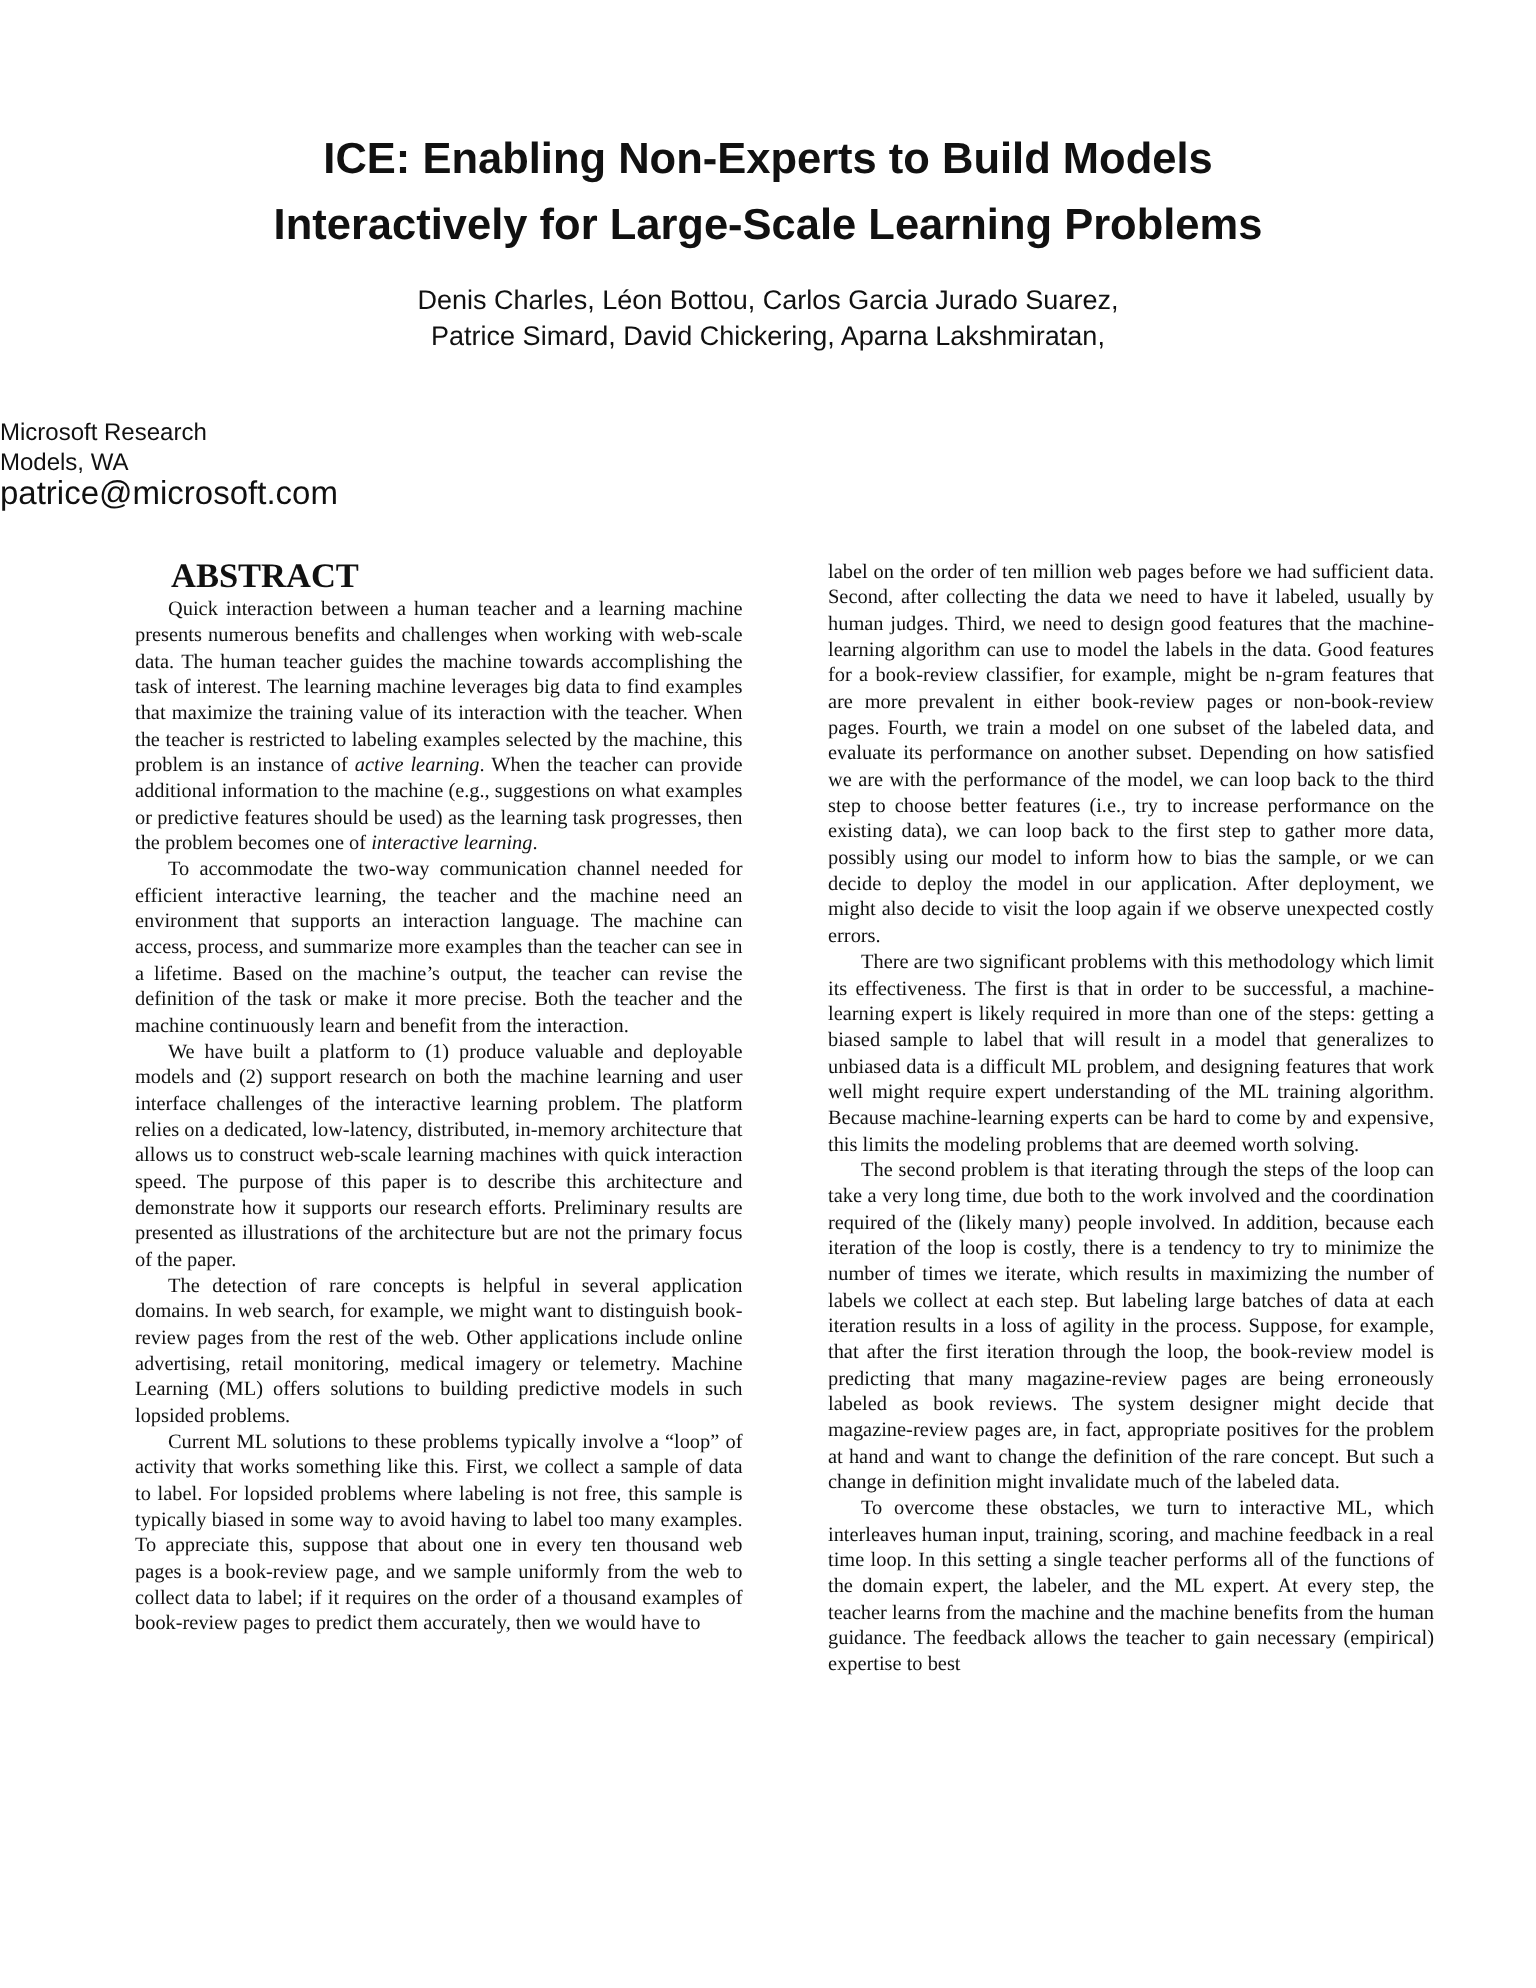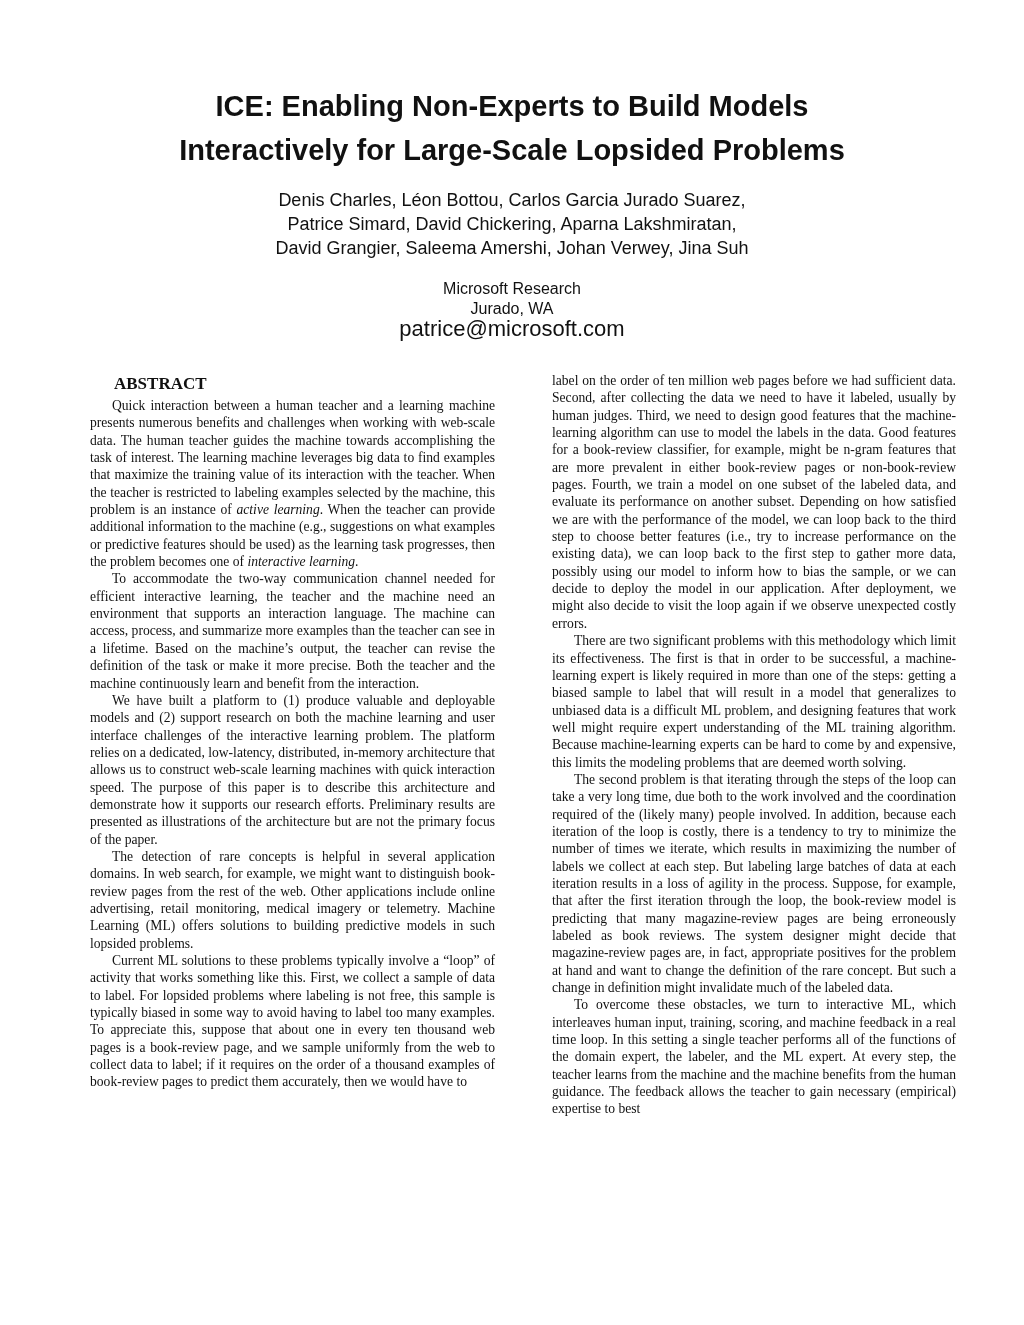--- a/index.html
+++ b/index.html
@@ -25,70 +25,69 @@
     position: absolute;
     top: 188px; left: 0; width: 100%;
     text-align: center;
     font-family: "Liberation Sans", sans-serif;
     font-size: 18px;
     line-height: 24px;
   }
   .affil-block {
     position: absolute;
     top: 279px; left: 0; width: 100%;
-    text-align: center;
+    text-align: left;
     font-family: "Liberation Sans", sans-serif;
     font-size: 16px;
     line-height: 20px;
   }
   .affil-email { font-size: 22px; }
   .col {
     position: absolute;
     top: 372px;
     width: 405px;
     text-align: justify;
     font-size: 13.6px;
     line-height: 17.35px;
   }
   .col-left  { left: 90px; }
   .col-right { left: 552px; width: 404px; font-family: Liberation Serif, serif; }
   .section-heading {
-    font-size: 17px;
+    font-size: 23px;
     font-weight: bold;
     line-height: 23px;
     margin: 0 0 2px 0;
     padding-left: 24px;
     text-align: left;
     font-family: "Liberation Serif", serif;
   }
   .section-heading.intro { margin-top: 7px; }
   .heading-num { margin-right: 11px; }
   .para { margin: 0; text-indent: 22px; }
   .para.noindent { text-indent: 0; }
   .para i { font-style: italic; }
 </style>
 </head>
 <body>
 
 <div class="page">
 
   <div class="title-block">
     <div>ICE: Enabling Non-Experts to Build Models</div>
-    <div>Interactively for Large-Scale Lopsided Problems</div>
+    <div>Interactively for Large-Scale Learning Problems</div>
   </div>
 
   <div class="authors-block">
     <div>Denis Charles, Léon Bottou, Carlos Garcia Jurado Suarez,</div>
     <div>Patrice Simard, David Chickering, Aparna Lakshmiratan,</div>
-    <div>David Grangier, Saleema Amershi, Johan Verwey, Jina Suh</div>
   </div>
 
   <div class="affil-block">
     <div>Microsoft Research</div>
-    <div>Jurado, WA</div>
+    <div>Models, WA</div>
     <div class="affil-email">patrice@microsoft.com</div>
   </div>
 
   <div class="col col-left">
     <h2 class="section-heading">ABSTRACT</h2>
     <div>
         <p class="para">Quick interaction between a human teacher and a learning machine presents numerous benefits and challenges when working with web-scale data. The human teacher guides the machine towards accomplishing the task of interest. The learning machine leverages big data to find examples that maximize the training value of its interaction with the teacher. When the teacher is restricted to labeling examples selected by the machine, this problem is an instance of <i>active learning</i>. When the teacher can provide additional information to the machine (e.g., suggestions on what examples or predictive features should be used) as the learning task progresses, then the problem becomes one of <i>interactive learning</i>.</p>
         <p class="para">To accommodate the two-way communication channel needed for efficient interactive learning, the teacher and the machine need an environment that supports an interaction language. The machine can access, process, and summarize more examples than the teacher can see in a lifetime. Based on the machine’s output, the teacher can revise the definition of the task or make it more precise. Both the teacher and the machine continuously learn and benefit from the interaction.</p>
         <p class="para">We have built a platform to (1) produce valuable and deployable models and (2) support research on both the machine learning and user interface challenges of the interactive learning problem. The platform relies on a dedicated, low-latency, distributed, in-memory architecture that allows us to construct web-scale learning machines with quick interaction speed. The purpose of this paper is to describe this architecture and demonstrate how it supports our research efforts. Preliminary results are presented as illustrations of the architecture but are not the primary focus of the paper.</p>
       </div>

